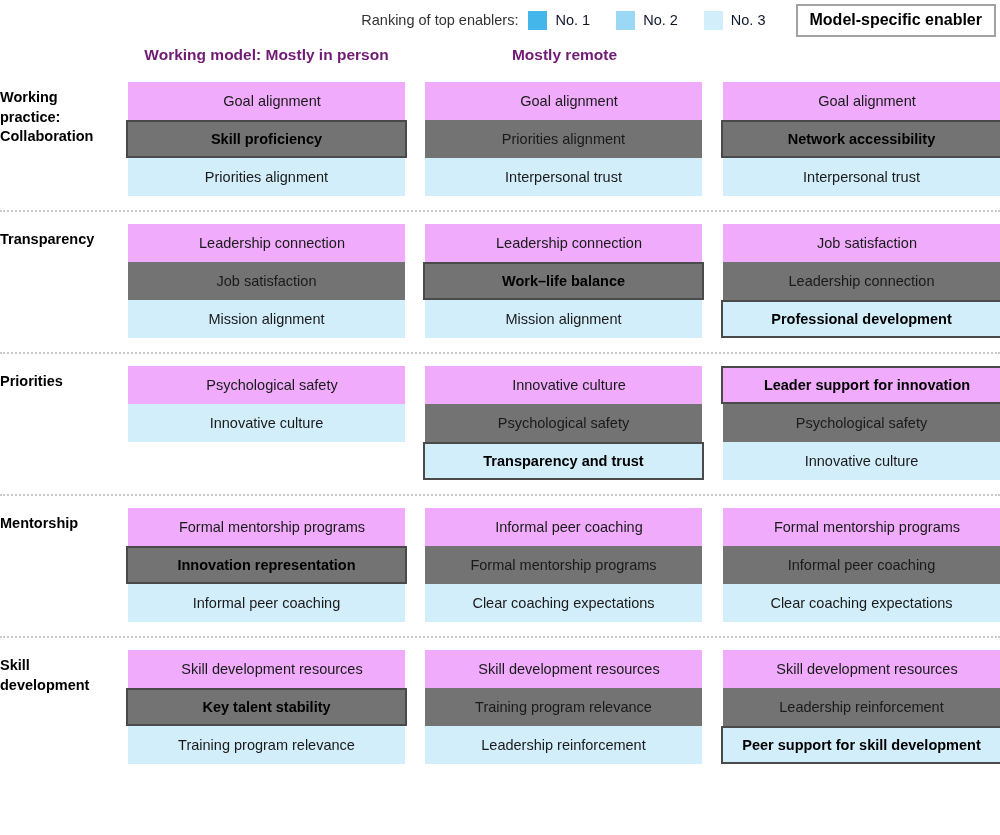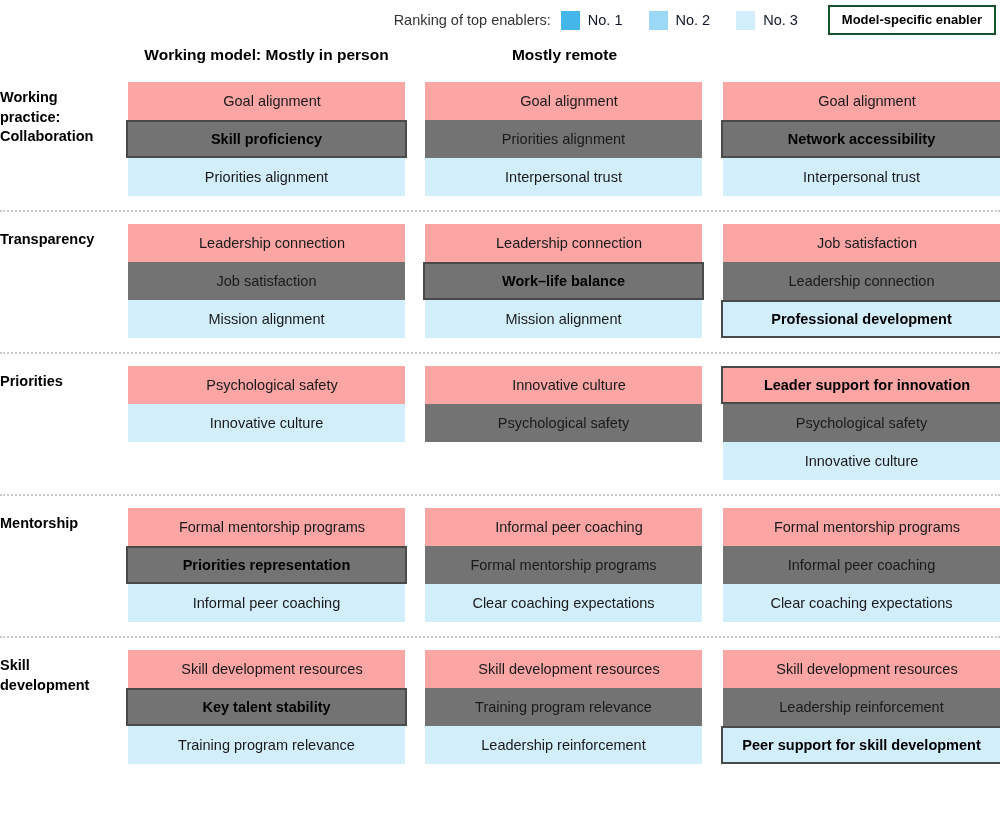--- a/index.html
+++ b/index.html
@@ -38,42 +38,42 @@
     height: 19px;
     margin-right: 8px;
     flex: 0 0 auto;
   }
   .legend-label {
     font-size: 14.5px;
     color: #0f172a;
     white-space: nowrap;
   }
   .legend-boxed {
-    border: 2px solid #14532d;
+    border: 2px solid #a3a3a3;
     padding: 5px 12px 6px 12px;
-    font-size: 13px;
+    font-size: 16px;
     font-weight: bold;
     color: #000000;
     white-space: nowrap;
     margin-left: 4px;
     background: #ffffff;
   }
 
   
   .col-header-row {
     display: flex;
     height: 30px;
     align-items: center;
     padding-left: 128px;
   }
   .col-header {
     font-size: 15.5px;
     font-weight: bold;
     text-align: center;
-    color: #000000;
+    color: #701a75;
     white-space: nowrap;
   }
   .col-header.c1 { width: 277px; }
   .col-header.c2 { width: 277px; margin-left: 20px; }
   .col-header.c3 { width: 277px; margin-left: 21px; }
 
   
   .section {
     display: flex;
     align-items: flex-start;
@@ -114,21 +114,21 @@
     height: 38px;
     display: flex;
     align-items: center;
     justify-content: center;
     font-size: 14.5px;
     color: #1a1a1a;
     text-align: center;
     position: relative;
     white-space: nowrap;
   }
-  .cell.rank1 { background: #fca5a5; padding-left: 11px; }
+  .cell.rank1 { background: #f0abfc; padding-left: 11px; }
   .cell.rank2 { background: #737373; }
   .cell.rank3 { background: #d2eefb; }
 
   .cell.model-specific {
     font-weight: bold;
     color: #000000;
     border: 2px solid #4a4a4a;
     z-index: 5;
     margin-left: -2px;
     margin-right: -2px;
@@ -211,36 +211,37 @@
     <div class="section">
       <div class="row-label">Priorities</div>
       <div class="cols">
         <div class="col c1">
           <div class="cell rank1">Psychological safety</div>
           <div class="cell rank3">Innovative culture</div>
         </div>
         <div class="col c2">
           <div class="cell rank1">Innovative culture</div>
           <div class="cell rank2">Psychological safety</div>
+          <div class="cell rank3 model-specific">Transparency and trust</div>
         </div>
         <div class="col c3">
           <div class="cell rank1 model-specific">Leader support for innovation</div>
           <div class="cell rank2">Psychological safety</div>
           <div class="cell rank3">Innovative culture</div>
         </div>
       </div>
     </div>
     <div class="spacer-14"></div>
     <div class="section-sep"></div>
     <div class="section">
       <div class="row-label">Mentorship</div>
       <div class="cols">
         <div class="col c1">
           <div class="cell rank1">Formal mentorship programs</div>
-          <div class="cell rank2 model-specific">Priorities representation</div>
+          <div class="cell rank2 model-specific">Innovation representation</div>
           <div class="cell rank3">Informal peer coaching</div>
         </div>
         <div class="col c2">
           <div class="cell rank1">Informal peer coaching</div>
           <div class="cell rank2">Formal mentorship programs</div>
           <div class="cell rank3">Clear coaching expectations</div>
         </div>
         <div class="col c3">
           <div class="cell rank1">Formal mentorship programs</div>
           <div class="cell rank2">Informal peer coaching</div>

